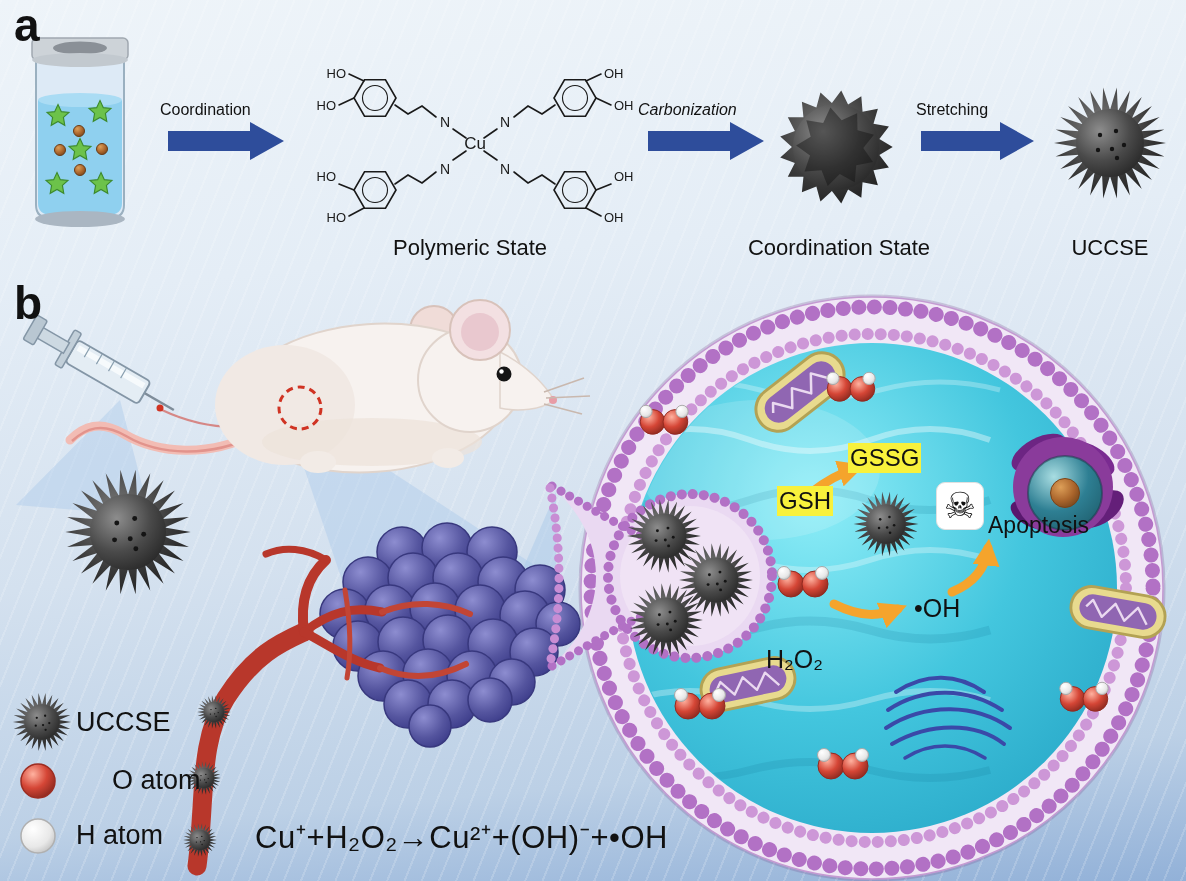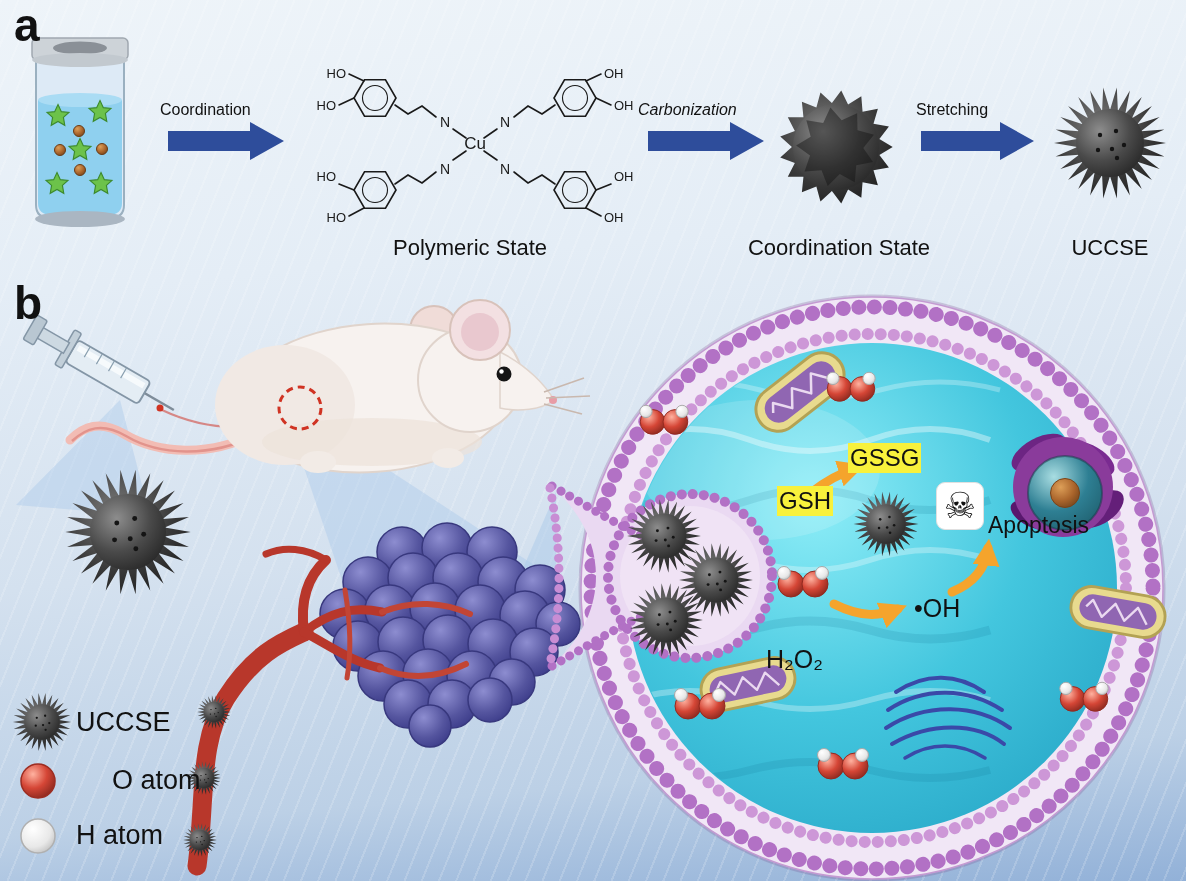--- a/index.html
+++ b/index.html
@@ -369,14 +369,15 @@
 <div class="lbl hl" style="left:848px; top:443px;">GSSG</div>
 <div class="lbl small-mol" style="left:766px; top:608px;margin-top:38px;">H₂O₂</div>
 <div class="lbl small-mol" style="left:914px; top:595px;">•OH</div>
 <div class="skull-box" style="left:936px; top:482px;">☠</div>
 <div class="lbl apoptosis" style="left:988px; top:513px;">Apoptosis</div>
 
 <div class="lbl legend-b" style="left:76px; top:708px;">UCCSE</div>
 <div class="lbl legend-b" style="left:76px; top:766px;margin-left:36px;">O atom</div>
 <div class="lbl legend-b" style="left:76px; top:821px;text-align:right;">H atom</div>
 
+<div class="lbl equation" style="left:255px; top:821px;">Cu⁺+H₂O₂→Cu²⁺+(OH)⁻+•OH</div>
 
 </div>
 
 </body></html>

